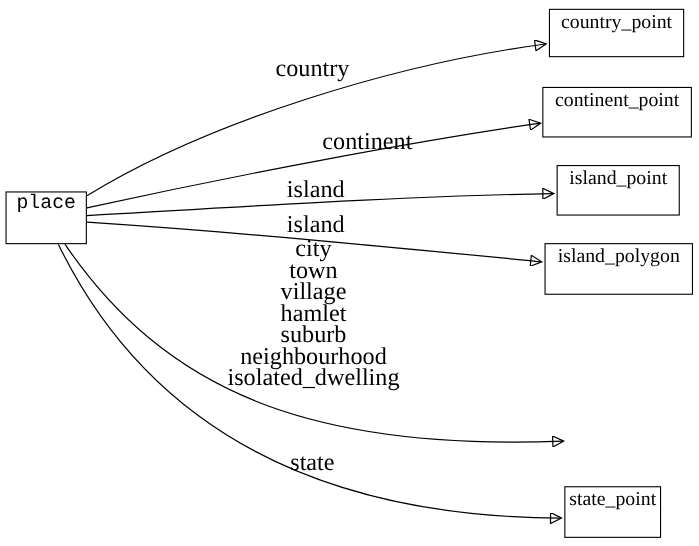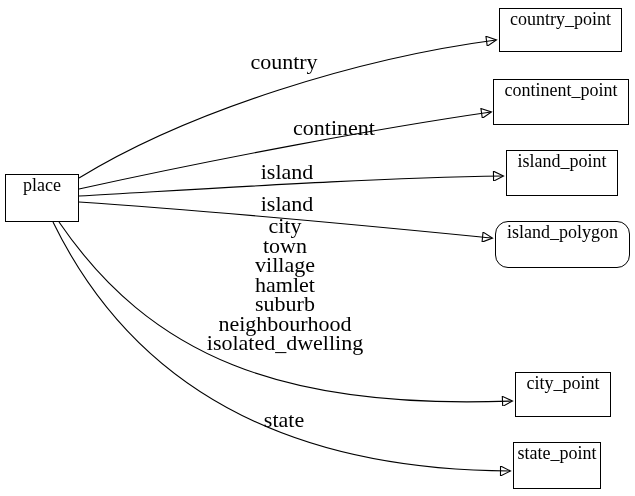--- a/index.html
+++ b/index.html
@@ -61,37 +61,34 @@
       </marker>
     </defs>
     <path d="M79,178 C190,110 360,58 496,40" marker-end="url(#arrow)"></path>
     <path d="M79,189 C220,158 380,128 491,112" marker-end="url(#arrow)"></path>
     <path d="M79,196 C220,188 370,178 503,176" marker-end="url(#arrow)"></path>
     <path d="M79,202 C230,212 370,226 492,238" marker-end="url(#arrow)"></path>
     <path d="M59,222 C150,355 280,410 512,401" marker-end="url(#arrow)"></path>
     <path d="M53,222 C135,390 290,470 510,471" marker-end="url(#arrow)"></path>
   </svg>
 
-  <div class="node" style="left:5px;   top:174px; width:74px;  height:48px;">
+  <div class="node" style="left:5px;   top:174px; width:74px;  height:48px;font-family:Liberation Mono, monospace;">
       <span>place</span>
     </div>
   <div class="node" style="left:499px; top:8px;   width:123px; height:44px;">
       <span>country_point</span>
     </div>
   <div class="node" style="left:493px; top:79px;  width:136px; height:46px;">
       <span>continent_point</span>
     </div>
   <div class="node" style="left:506px; top:150px; width:112px; height:46px;">
       <span>island_point</span>
     </div>
-  <div class="node" style="left:495px; top:221px; width:135px; height:47px;border-radius:13px;">
+  <div class="node" style="left:495px; top:221px; width:135px; height:47px;">
       <span>island_polygon</span>
-    </div>
-  <div class="node" style="left:515px; top:372px; width:96px;  height:45px;">
-      <span>city_point</span>
     </div>
   <div class="node" style="left:513px; top:442px; width:88px; height:47px;">
       <span>state_point</span>
     </div>
 
   <div class="edge-label" style="left:284px; top:62px;">country</div>
   <div class="edge-label" style="left:286px; top:128px;margin-left:48px;">continent</div>
   <div class="edge-label" style="left:287px; top:172px;">island</div>
   <div class="edge-label" style="left:287px; top:204px;">island</div>
 

